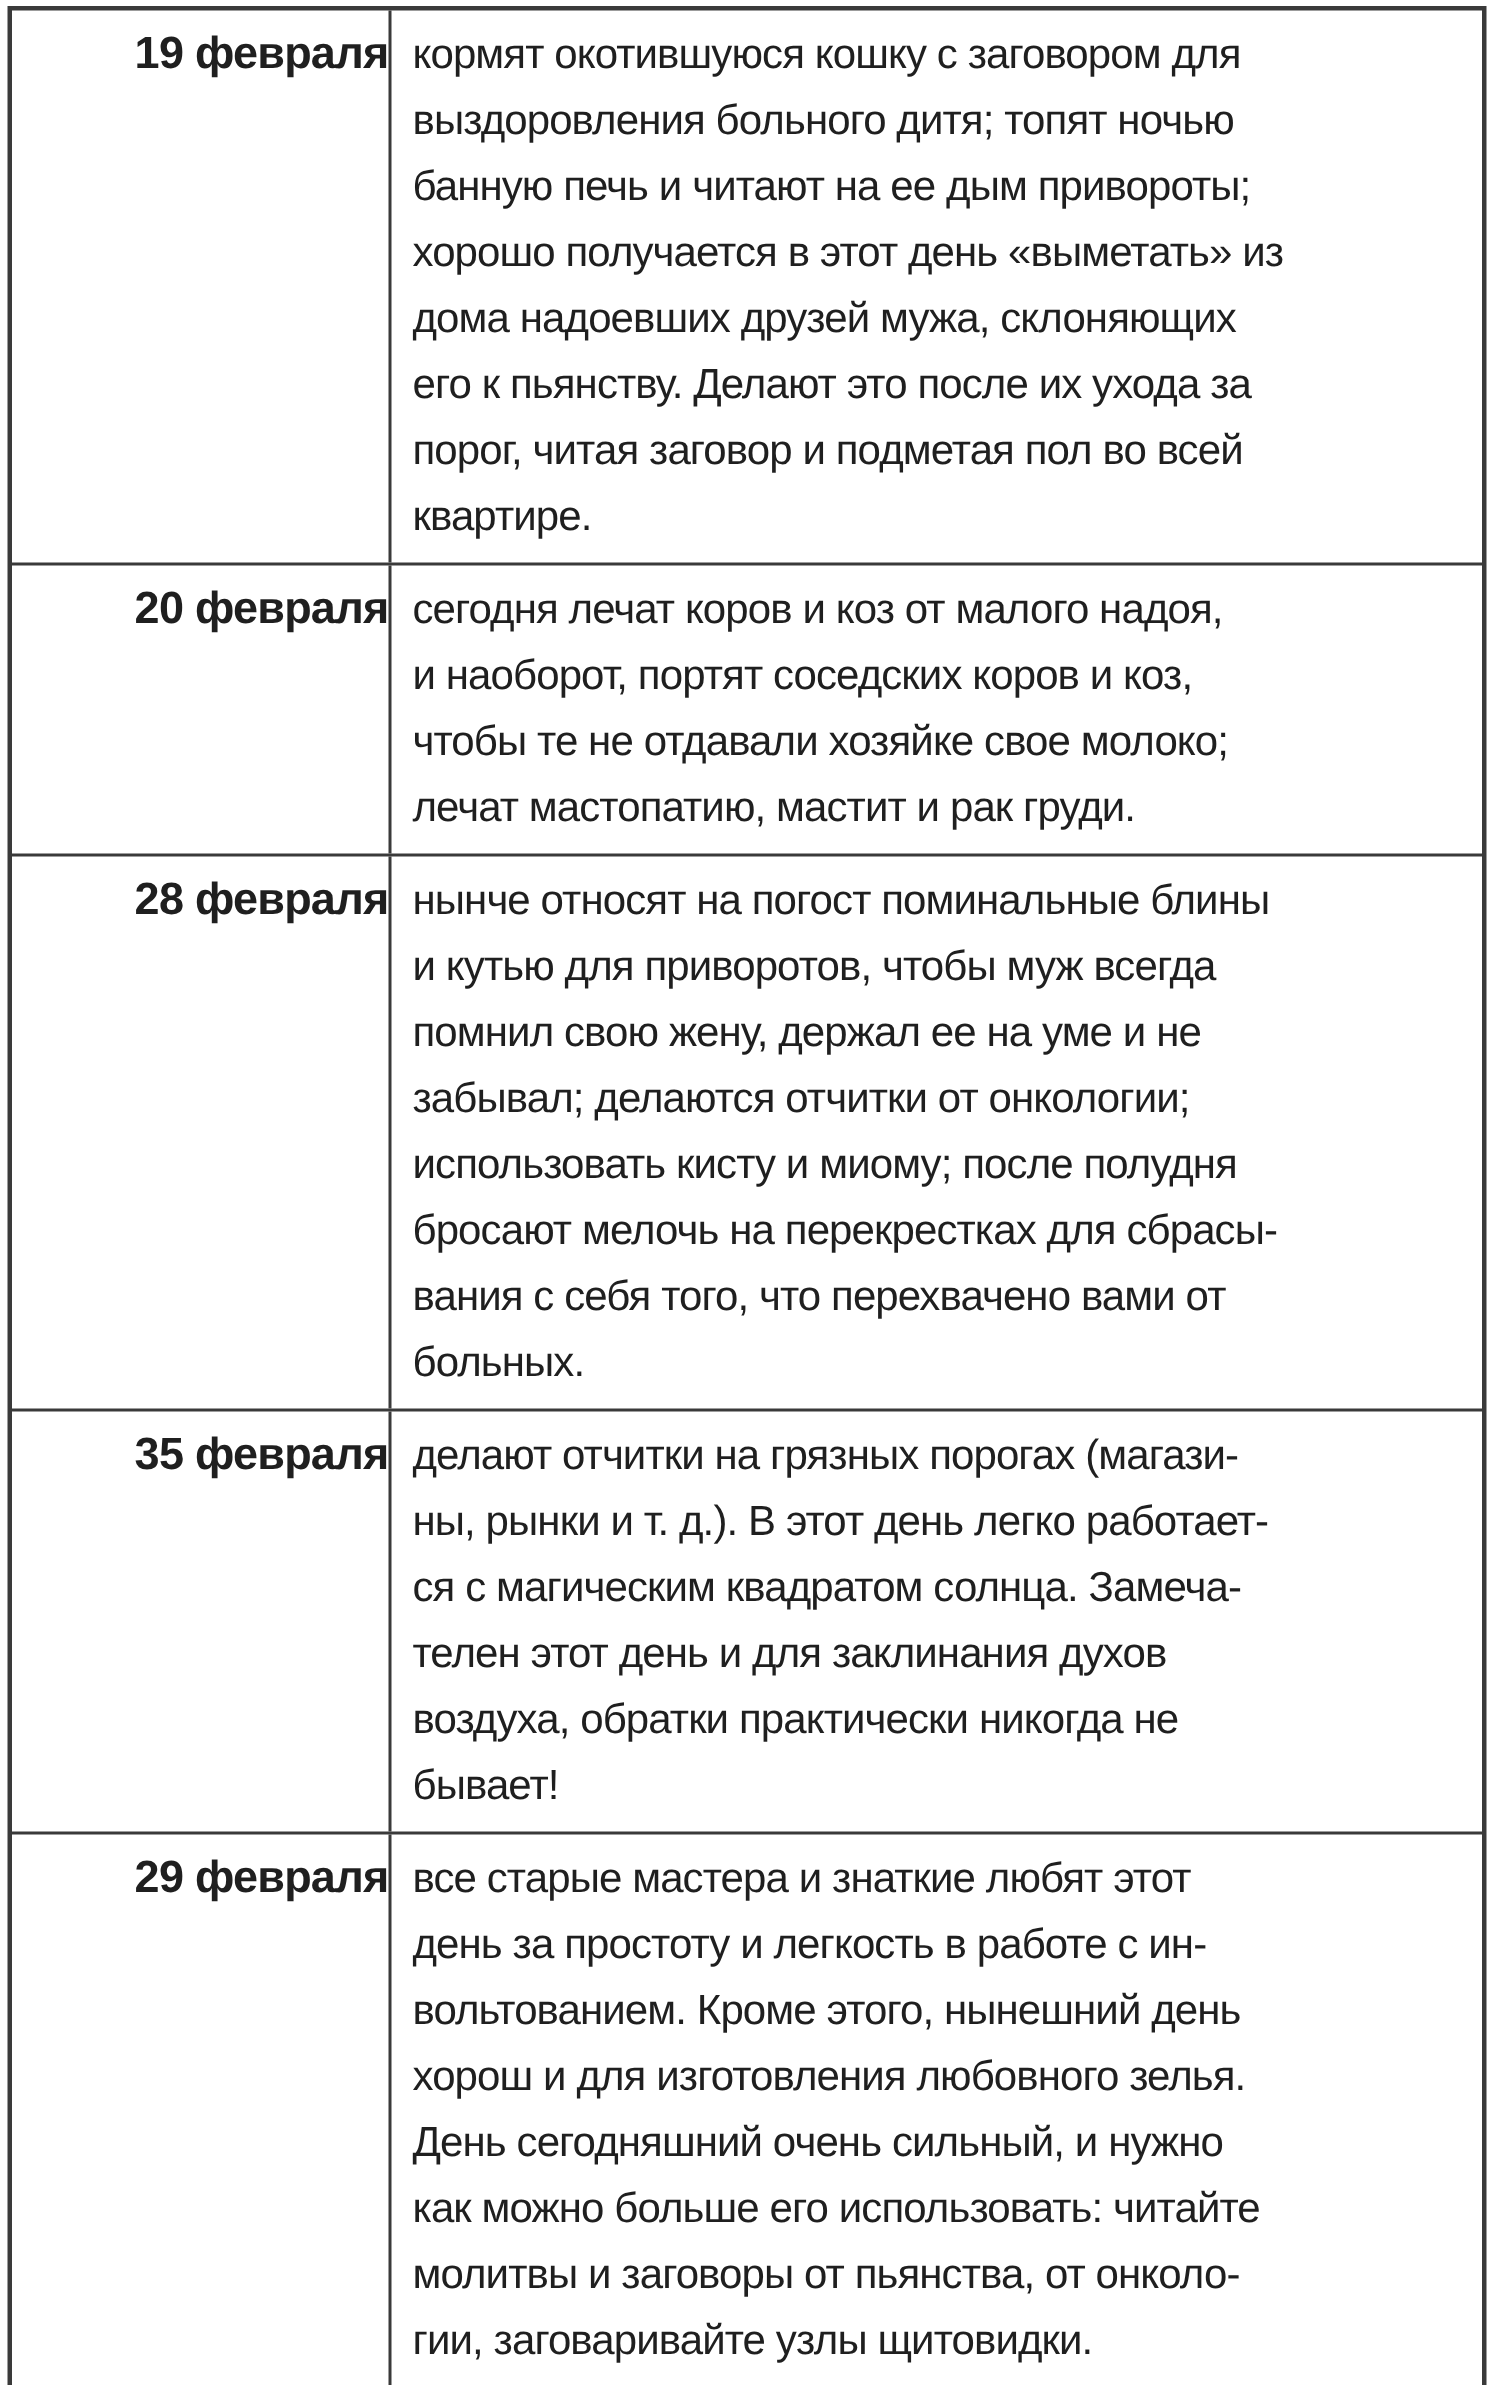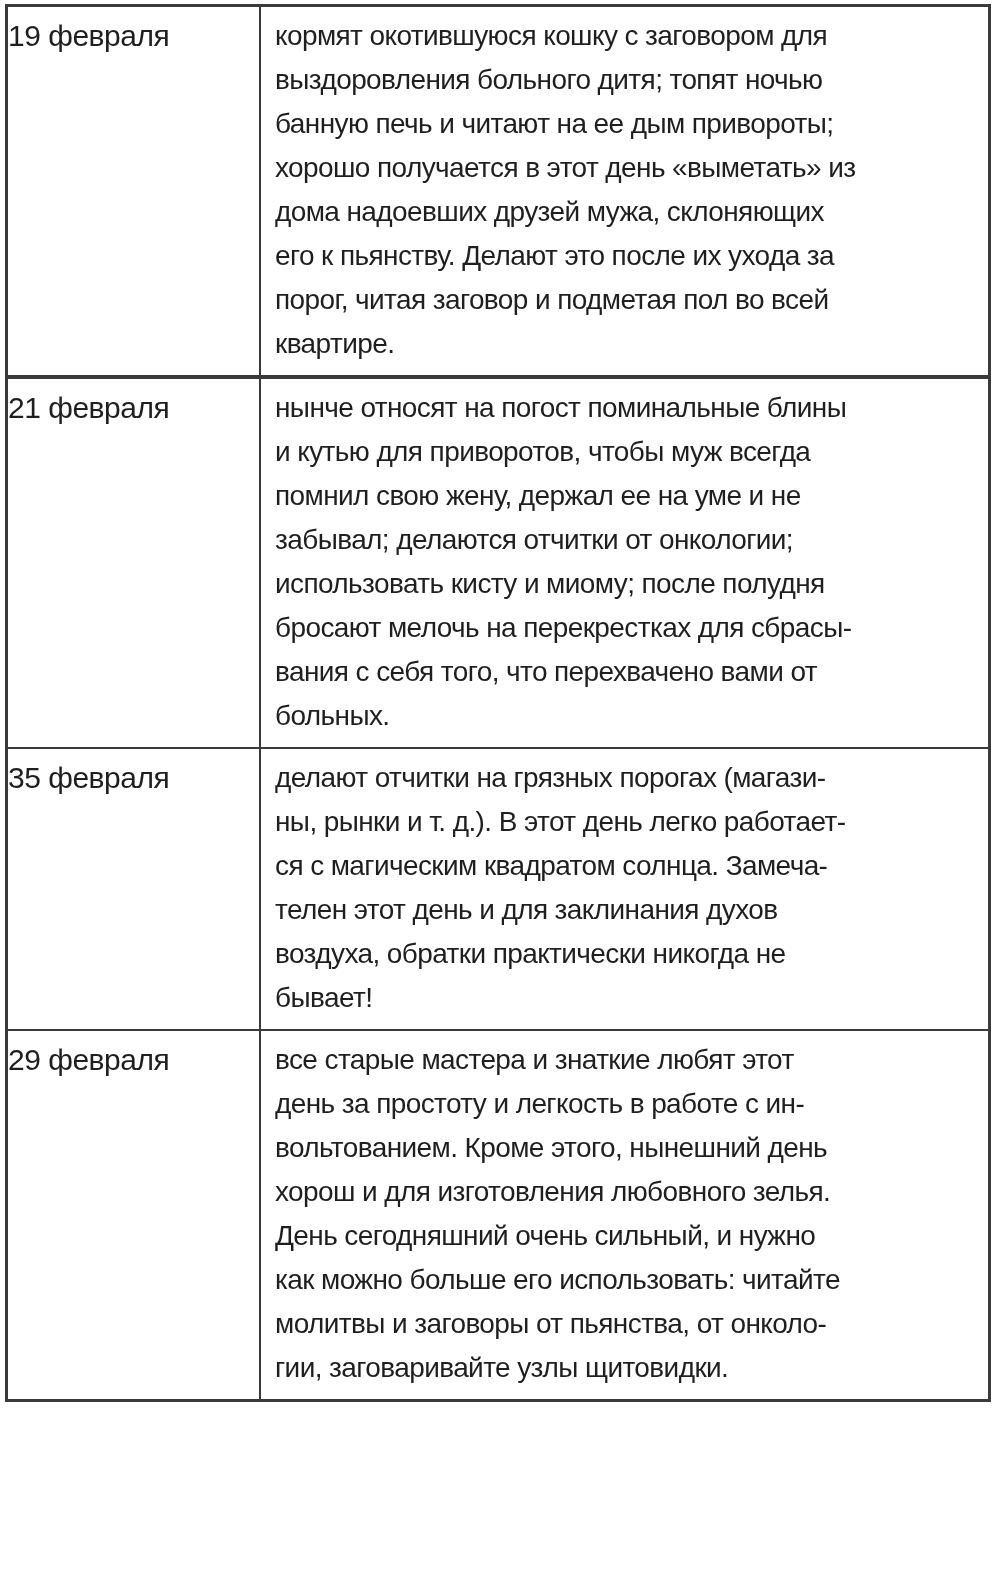--- a/index.html
+++ b/index.html
@@ -29,22 +29,22 @@
   .row {
     display: grid;
     grid-template-columns: 253px 1fr;
     border-bottom: 2px solid #3a3a3a;
   }
   .row:last-child {
     border-bottom: none;
   }
   .cell-date {
     border-right: 2px solid #3a3a3a;
-    text-align: left;
-    font-weight: 400;
+    text-align: right;
+    font-weight: 700;
     font-size: 30px;
     line-height: 44px;
     padding-top: 7px;
     letter-spacing: -0.5px;
     box-sizing: border-box;
   }
   .cell-text {
     font-size: 28px;
     line-height: 44px;
     padding: 7px 20px 9px 14px;
@@ -65,24 +65,29 @@
 выздоровления больного дитя; топят ночью
 банную печь и читают на ее дым привороты;
 хорошо получается в этот день «выметать» из
 дома надоевших друзей мужа, склоняющих
 его к пьянству. Делают это после их ухода за
 порог, читая заговор и подметая пол во всей
 квартире.</div>
     </div>
 
     <div class="row">
+      <div class="cell-date">20 февраля</div>
+      <div class="cell-text">сегодня лечат коров и коз от малого надоя,
+и наоборот, портят соседских коров и коз,
+чтобы те не отдавали хозяйке свое молоко;
+лечат мастопатию, мастит и рак груди.</div>
     </div>
 
     <div class="row">
-      <div class="cell-date">21 февраля</div>
+      <div class="cell-date">28 февраля</div>
       <div class="cell-text">нынче относят на погост поминальные блины
 и кутью для приворотов, чтобы муж всегда
 помнил свою жену, держал ее на уме и не
 забывал; делаются отчитки от онкологии;
 использовать кисту и миому; после полудня
 бросают мелочь на перекрестках для сбрасы-
 вания с себя того, что перехвачено вами от
 больных.</div>
     </div>
 

